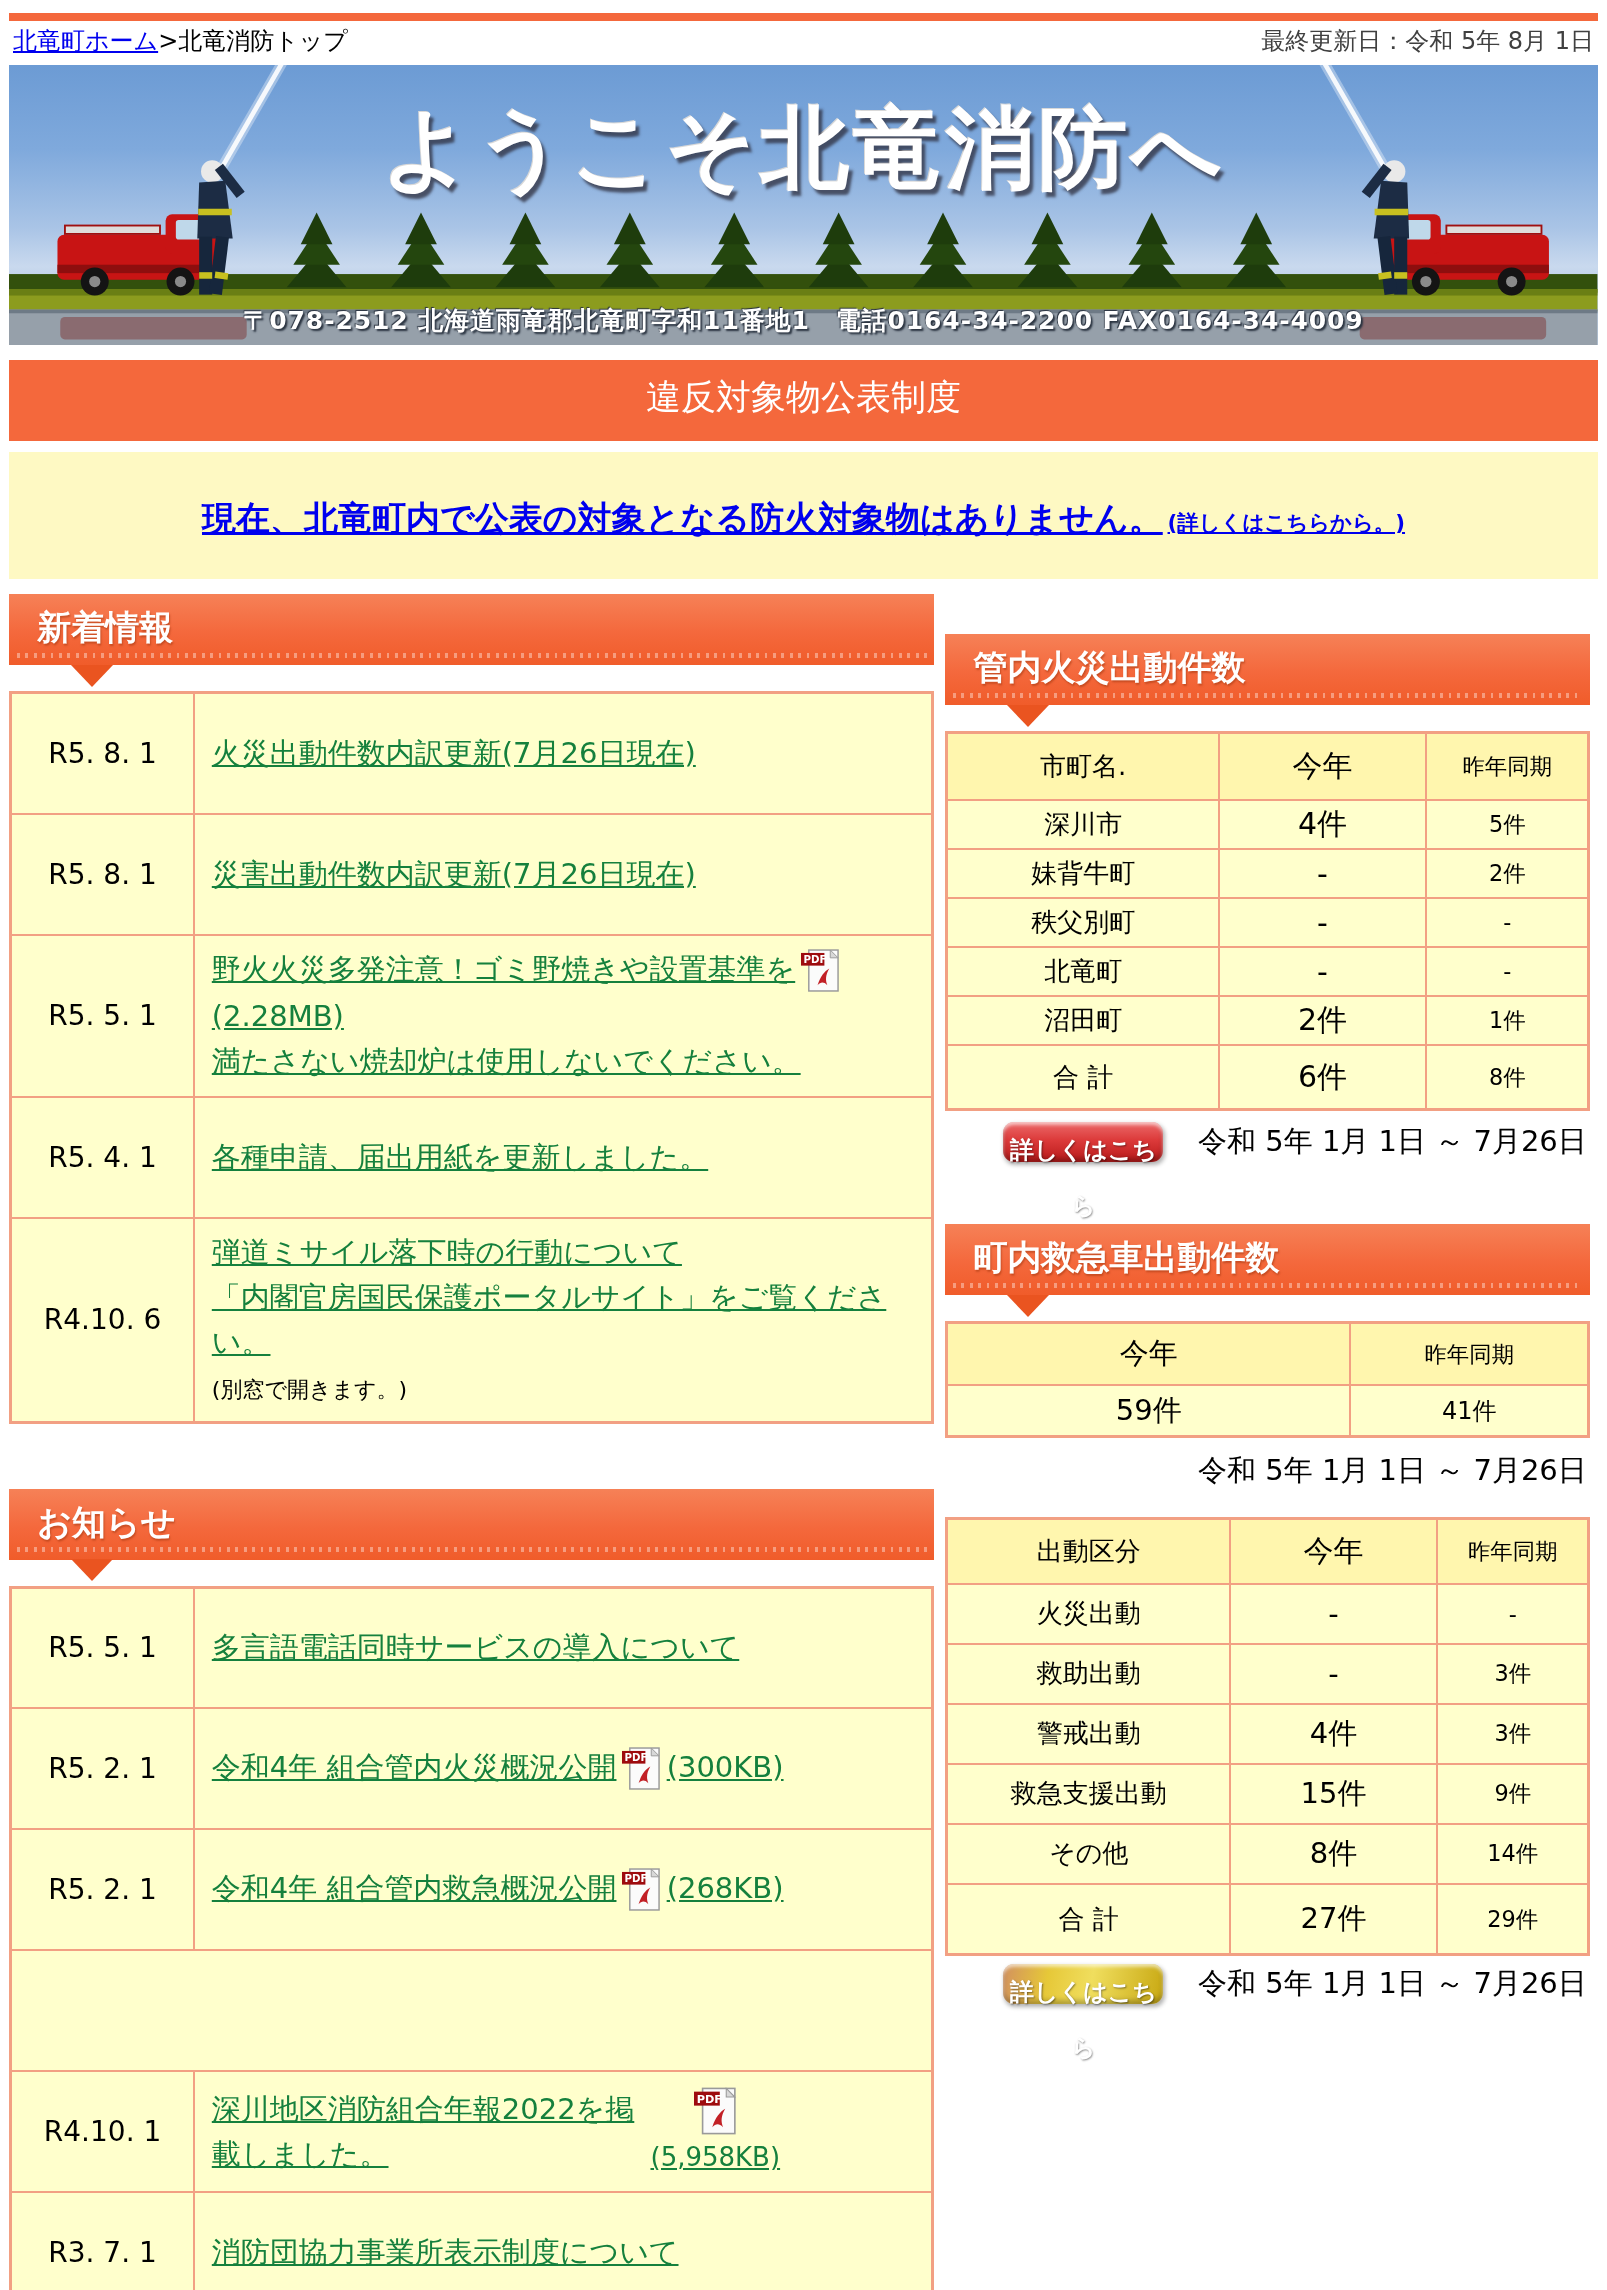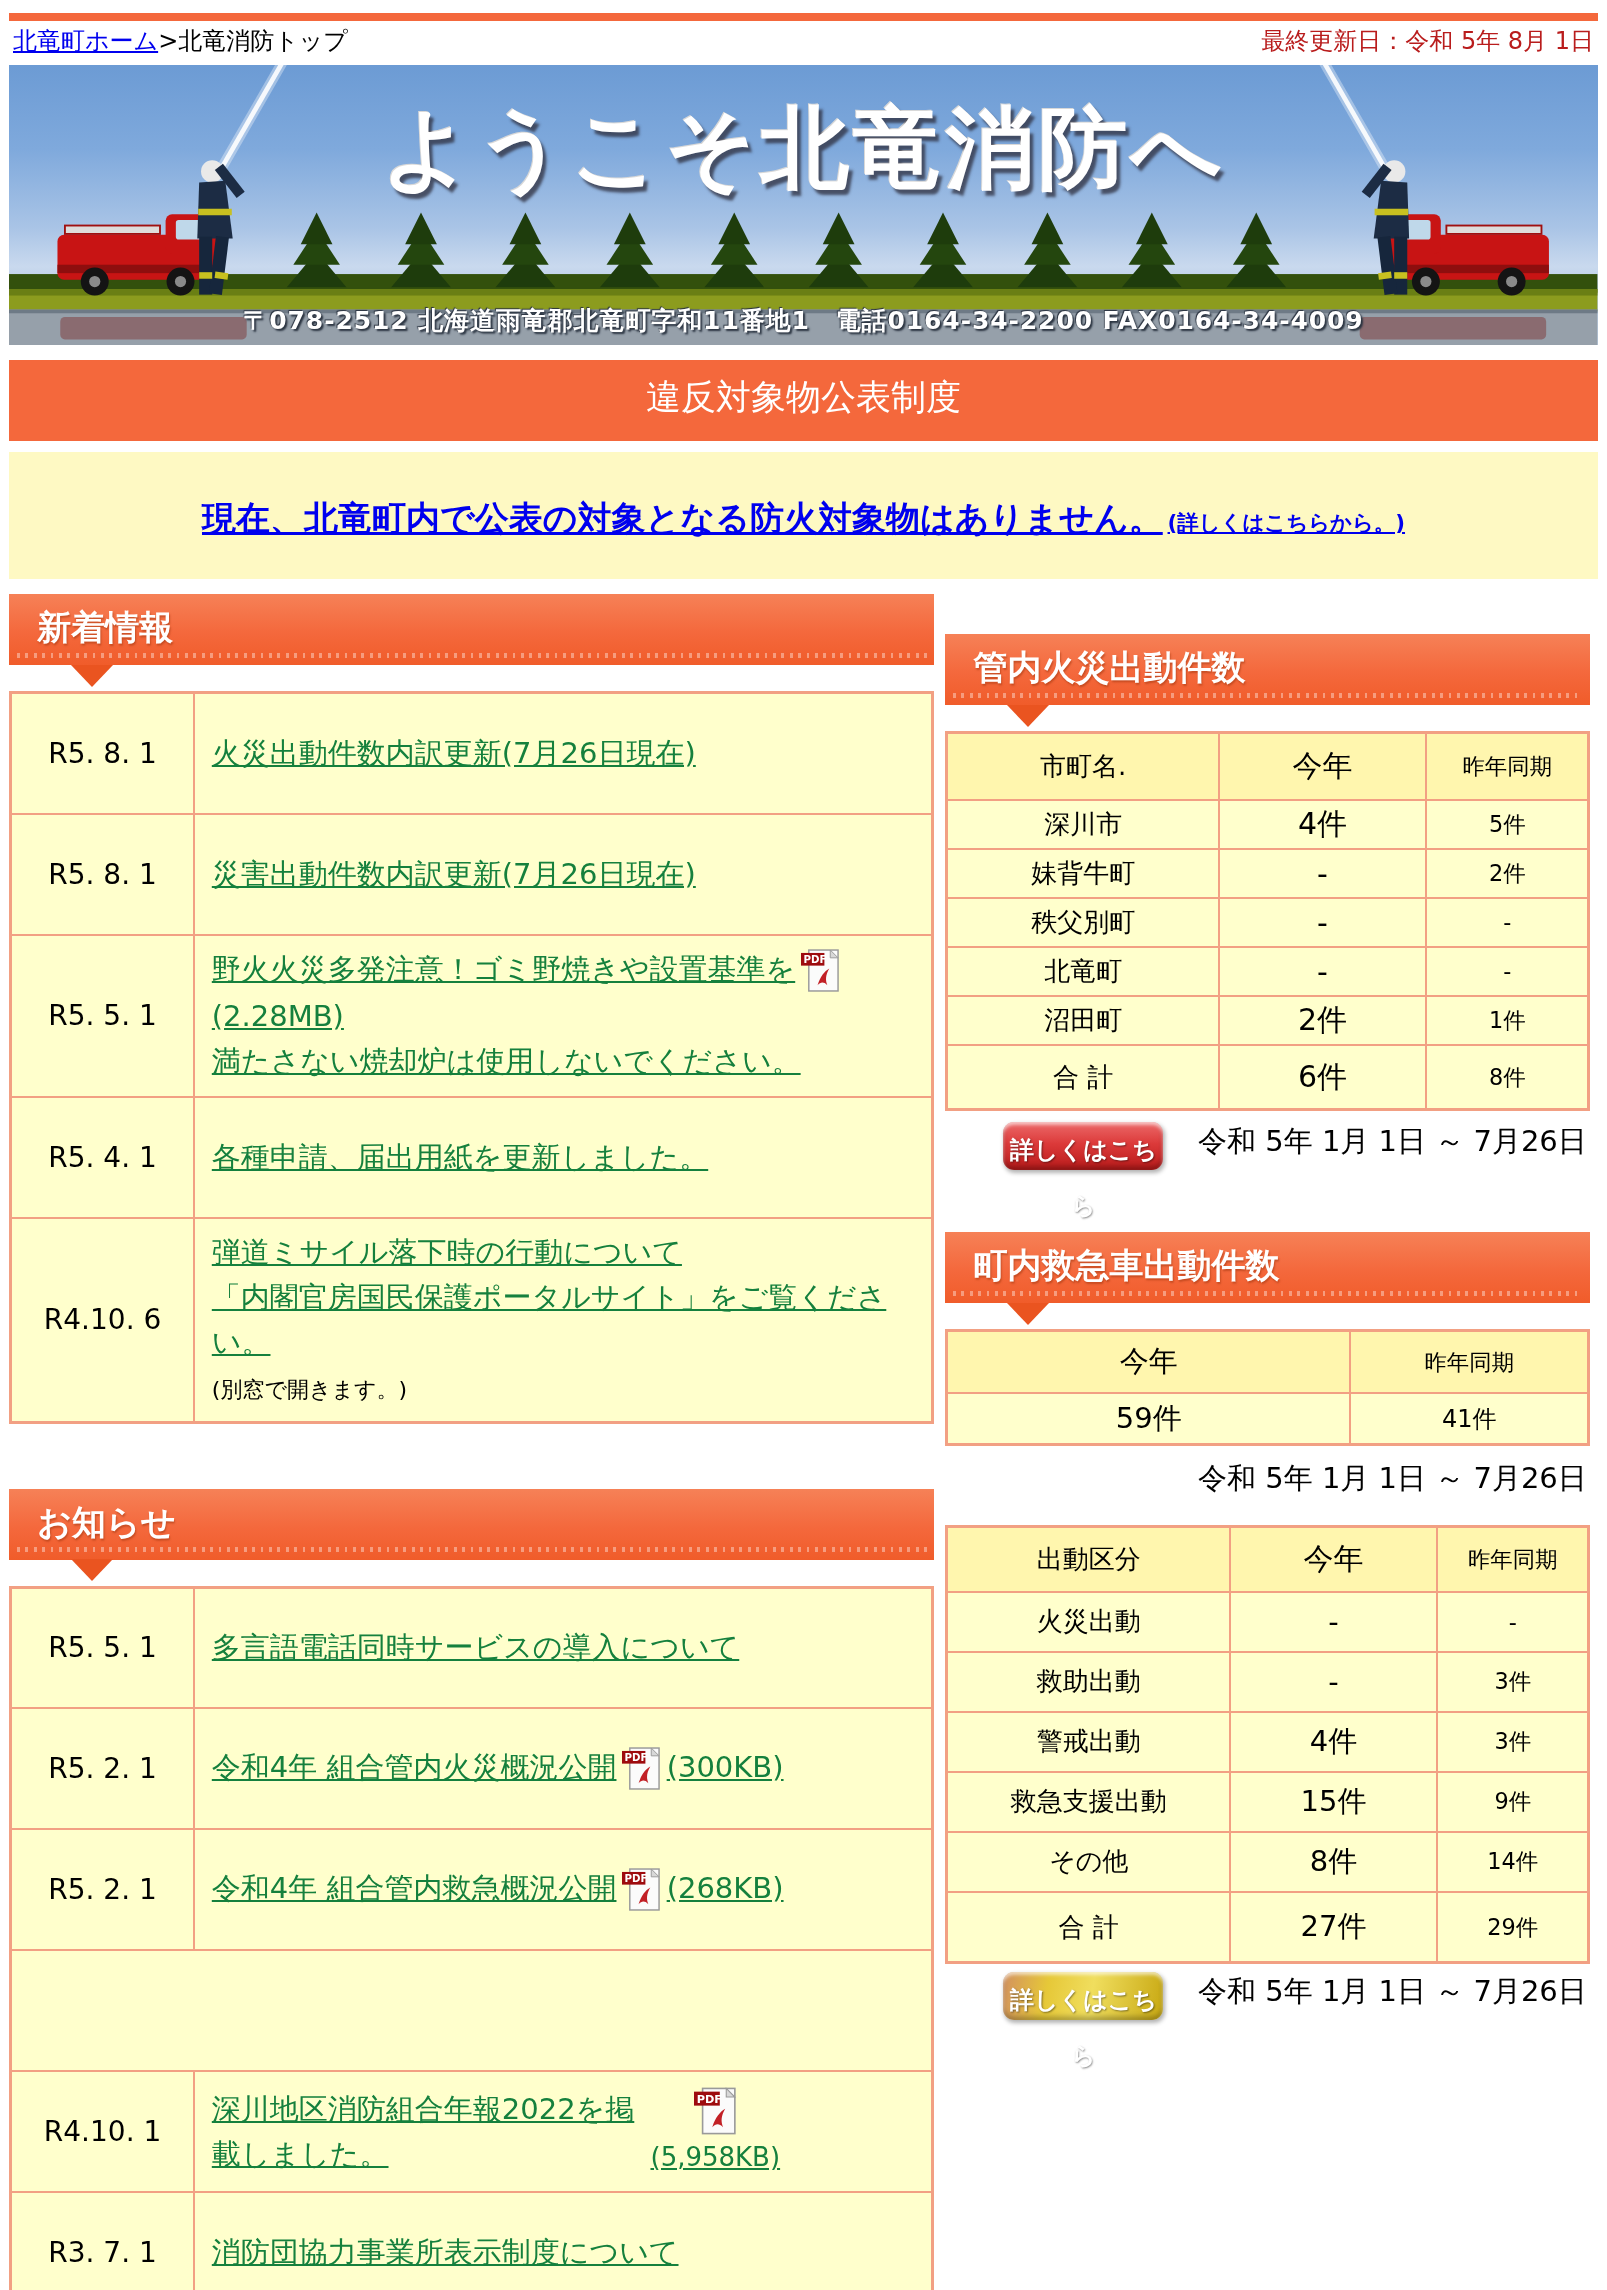--- a/index.html
+++ b/index.html
@@ -10,21 +10,21 @@
   }
 
   
   .top-bar { height:8.4px; background:#F4683C; margin:13px 9.3px 0; }
 
   
   .crumb-row { display:flex; justify-content:space-between; align-items:flex-end;
     margin:3.7px 13px 7.5px; font-size:24px; }
   .crumb-row a { color:#0000EE; text-decoration:underline; cursor:pointer; }
   .crumb-plain { color:#000; }
-  .updated { color:#b91c1c; }
+  .updated { color:#404040; }
 
   
   .banner { position:relative; height:280px; margin:1.9px 9.3px 0; overflow:hidden;
     background:linear-gradient(180deg,#6C9BD4 0%,#7FA9DC 30%,#A9C4E6 58%,#C9D9EE 72%,#BCCEE4 80%); }
   .banner-art { position:absolute; inset:0; width:100%; height:100%; }
   .banner-title { position:absolute; top:24px; left:0; width:100%; text-align:center;
     font-size:89px; font-weight:bold; color:#fff; letter-spacing:3.7px;
     text-shadow:3.7px 4.7px 2.8px rgba(45,45,60,.75), -0.9px -0.9px 0 #d8d8d8; }
   .banner-address { position:absolute; bottom:7.5px; left:0; width:100%; text-align:center;
     color:#fff; font-size:25px; font-weight:bold; letter-spacing:0.9px;
@@ -77,21 +77,21 @@
   .c-name  { width:272px; font-size:26px; }
   .c-now   { width:207px; font-size:30px; }
   .c-last  { font-size:22.4px; }
   .h1r { height:67px; } .r1 { height:49px; } .rtotal { height:65px; }
   .amb-now { width:403px; font-size:29px; } .amb-last { font-size:24px; }
   .dis-name { width:283px; font-size:26px; } .dis-now { width:207px; font-size:29px; } .dis-last { font-size:22.4px; }
   .dr { height:60px; }
 
   
   .btn-row { display:flex; align-items:flex-start; margin-top:11.2px; }
-  .btn-glossy { display:inline-block; width:160px; height:48px; margin-left:58px; border-radius:11.2px;
+  .btn-glossy { display:inline-block; width:160px; height:40px; margin-left:58px; border-radius:11.2px;
     color:#fff; font-size:24px; font-weight:bold; text-align:center; line-height:56px; cursor:pointer;
     text-shadow:0.9px 0.9px 1.9px rgba(0,0,0,.45);
     box-shadow:inset 0 2.8px 3.7px rgba(255,255,255,.65), inset 0 -3.7px 5.6px rgba(0,0,0,.25), 1.9px 2.8px 4.7px rgba(0,0,0,.3); }
   .btn-red  { background:linear-gradient(180deg,#EC6A6A 0%,#DC3A3A 45%,#B81A1A 100%); }
   .btn-gold { background:linear-gradient(100deg,#D29060 0%,#E6C838 28%,#F0DE5E 55%,#C8A812 100%); }
   .period { flex:1; text-align:right; font-size:29px; line-height:1.35; padding-right:3.7px; }
   .period.wrapped { max-width:421px; margin-left:auto; }
   .period-line { display:block; text-align:right; font-size:29px; margin-top:13px; padding-right:3.7px; }
 </style>
 </head>

